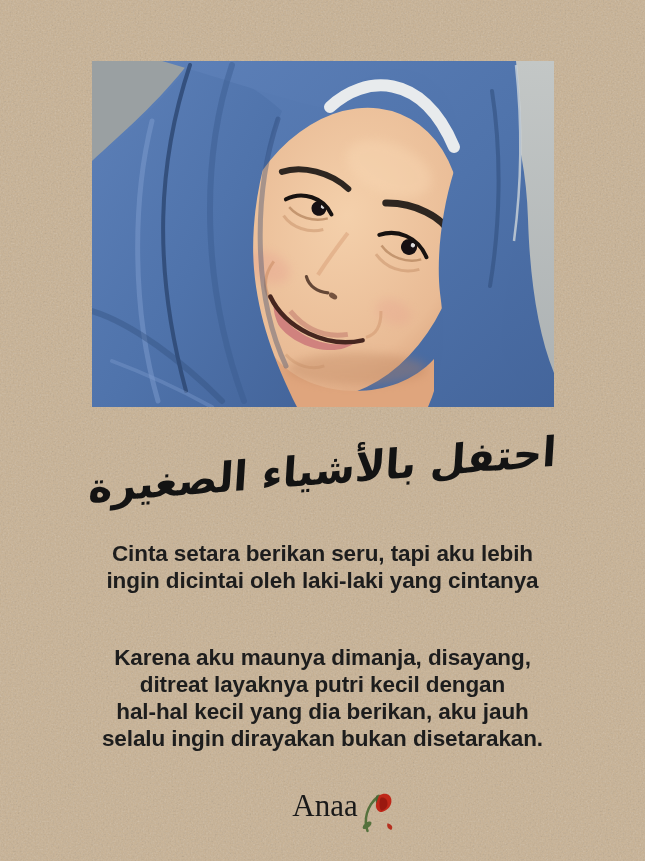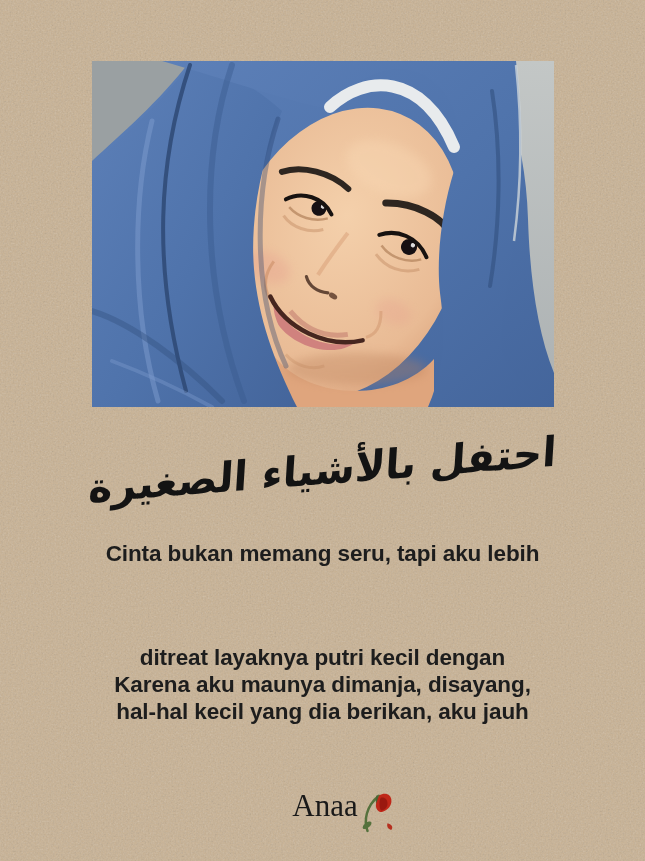--- a/index.html
+++ b/index.html
@@ -125,27 +125,29 @@
       <path d="M20,300 C60,315 100,335 120,346" stroke="#7e9ccd" stroke-width="4" opacity="0.4"></path>
       <path d="M186,58 C162,130 160,232 194,305" stroke="#24406d" stroke-width="5" opacity="0.35"></path>
     </g>
   </svg>
 
   <div class="arabic" dir="rtl">
     <span class="arabic-inner">احتفل بالأشياء الصغيرة</span>
   </div>
 
   <div class="para para-1">
-    <div>Cinta bukan memang seru, tapi aku lebih</div>
+    <div>Cinta setara berikan seru, tapi aku lebih</div>
+    <div>ingin dicintai oleh laki-laki yang cintanya</div>
   </div>
 
   <div class="para para-2">
+    <div>Karena aku maunya dimanja, disayang,</div>
     <div>ditreat layaknya putri kecil dengan</div>
-    <div>Karena aku maunya dimanja, disayang,</div>
     <div>hal-hal kecil yang dia berikan, aku jauh</div>
+    <div>selalu ingin dirayakan bukan disetarakan.</div>
   </div>
 
   <div class="signature">
     <span class="sig-name">Anaa</span>
     <svg class="rose" viewBox="0 0 40 46" xmlns="http://www.w3.org/2000/svg">
       <path d="M9,44 C5,34 7,18 21,7" stroke="#55713c" stroke-width="2.6" fill="none" stroke-linecap="round"></path>
       <ellipse cx="8.5" cy="38" rx="5.5" ry="2.8" transform="rotate(-38 8.5 38)" fill="#55713c"></ellipse>
       <path d="M19,6 C22,10 22,16 20,20 C17,15 17,9 19,6 Z" fill="#4a6534"></path>
       <path d="M21,7 C27,3 33,5 34,11 C35,17 30,23 24,24 C19.5,24 17,20 18,15 Z" fill="#bf2718"></path>
       <path d="M23,9 C27,8 30,11 30,15 C30,19 27,22 23.5,22.5 C21,21 21,11 23,9 Z" fill="#8d140c" opacity="0.75"></path>

